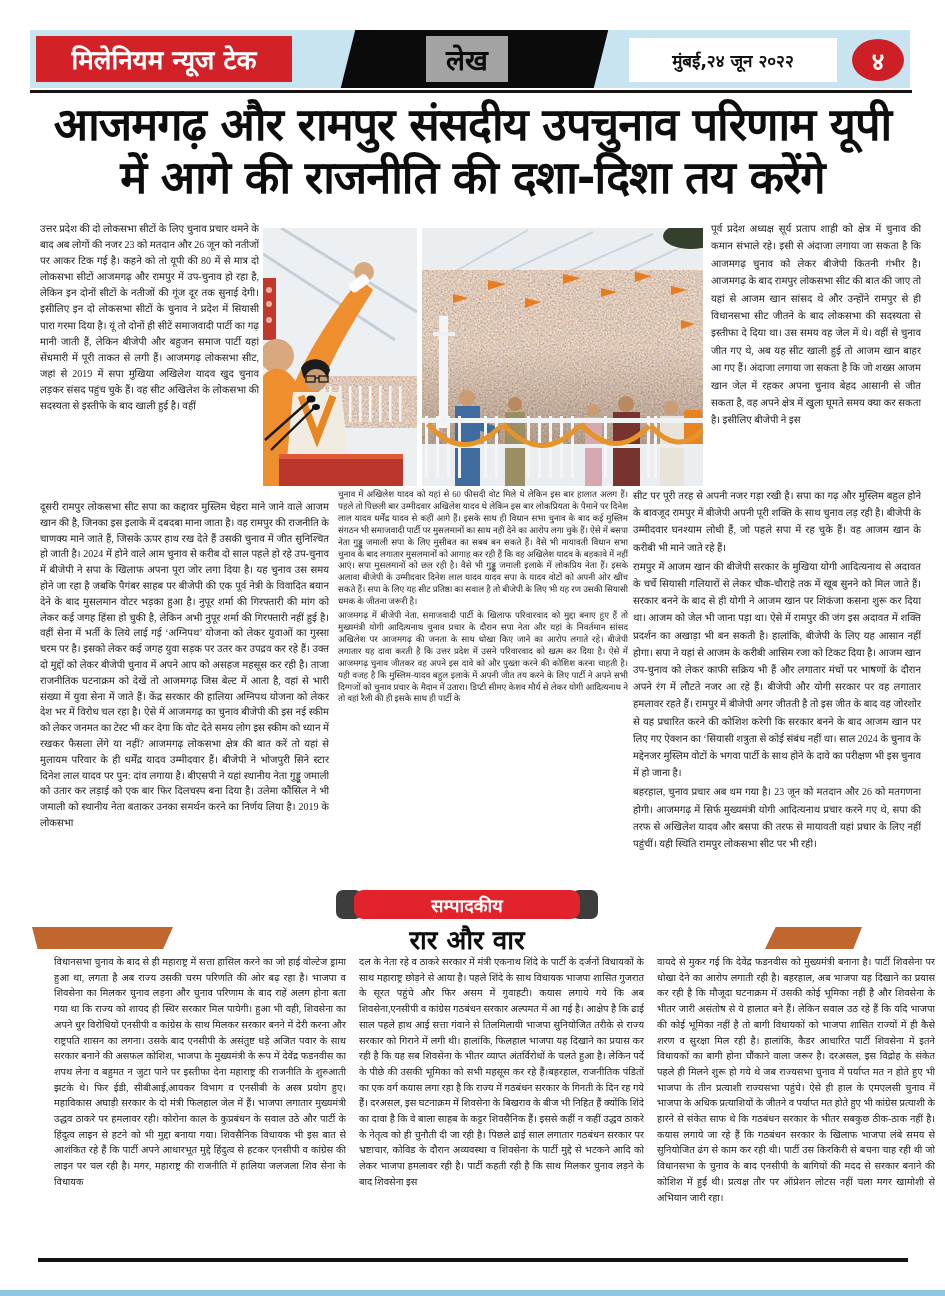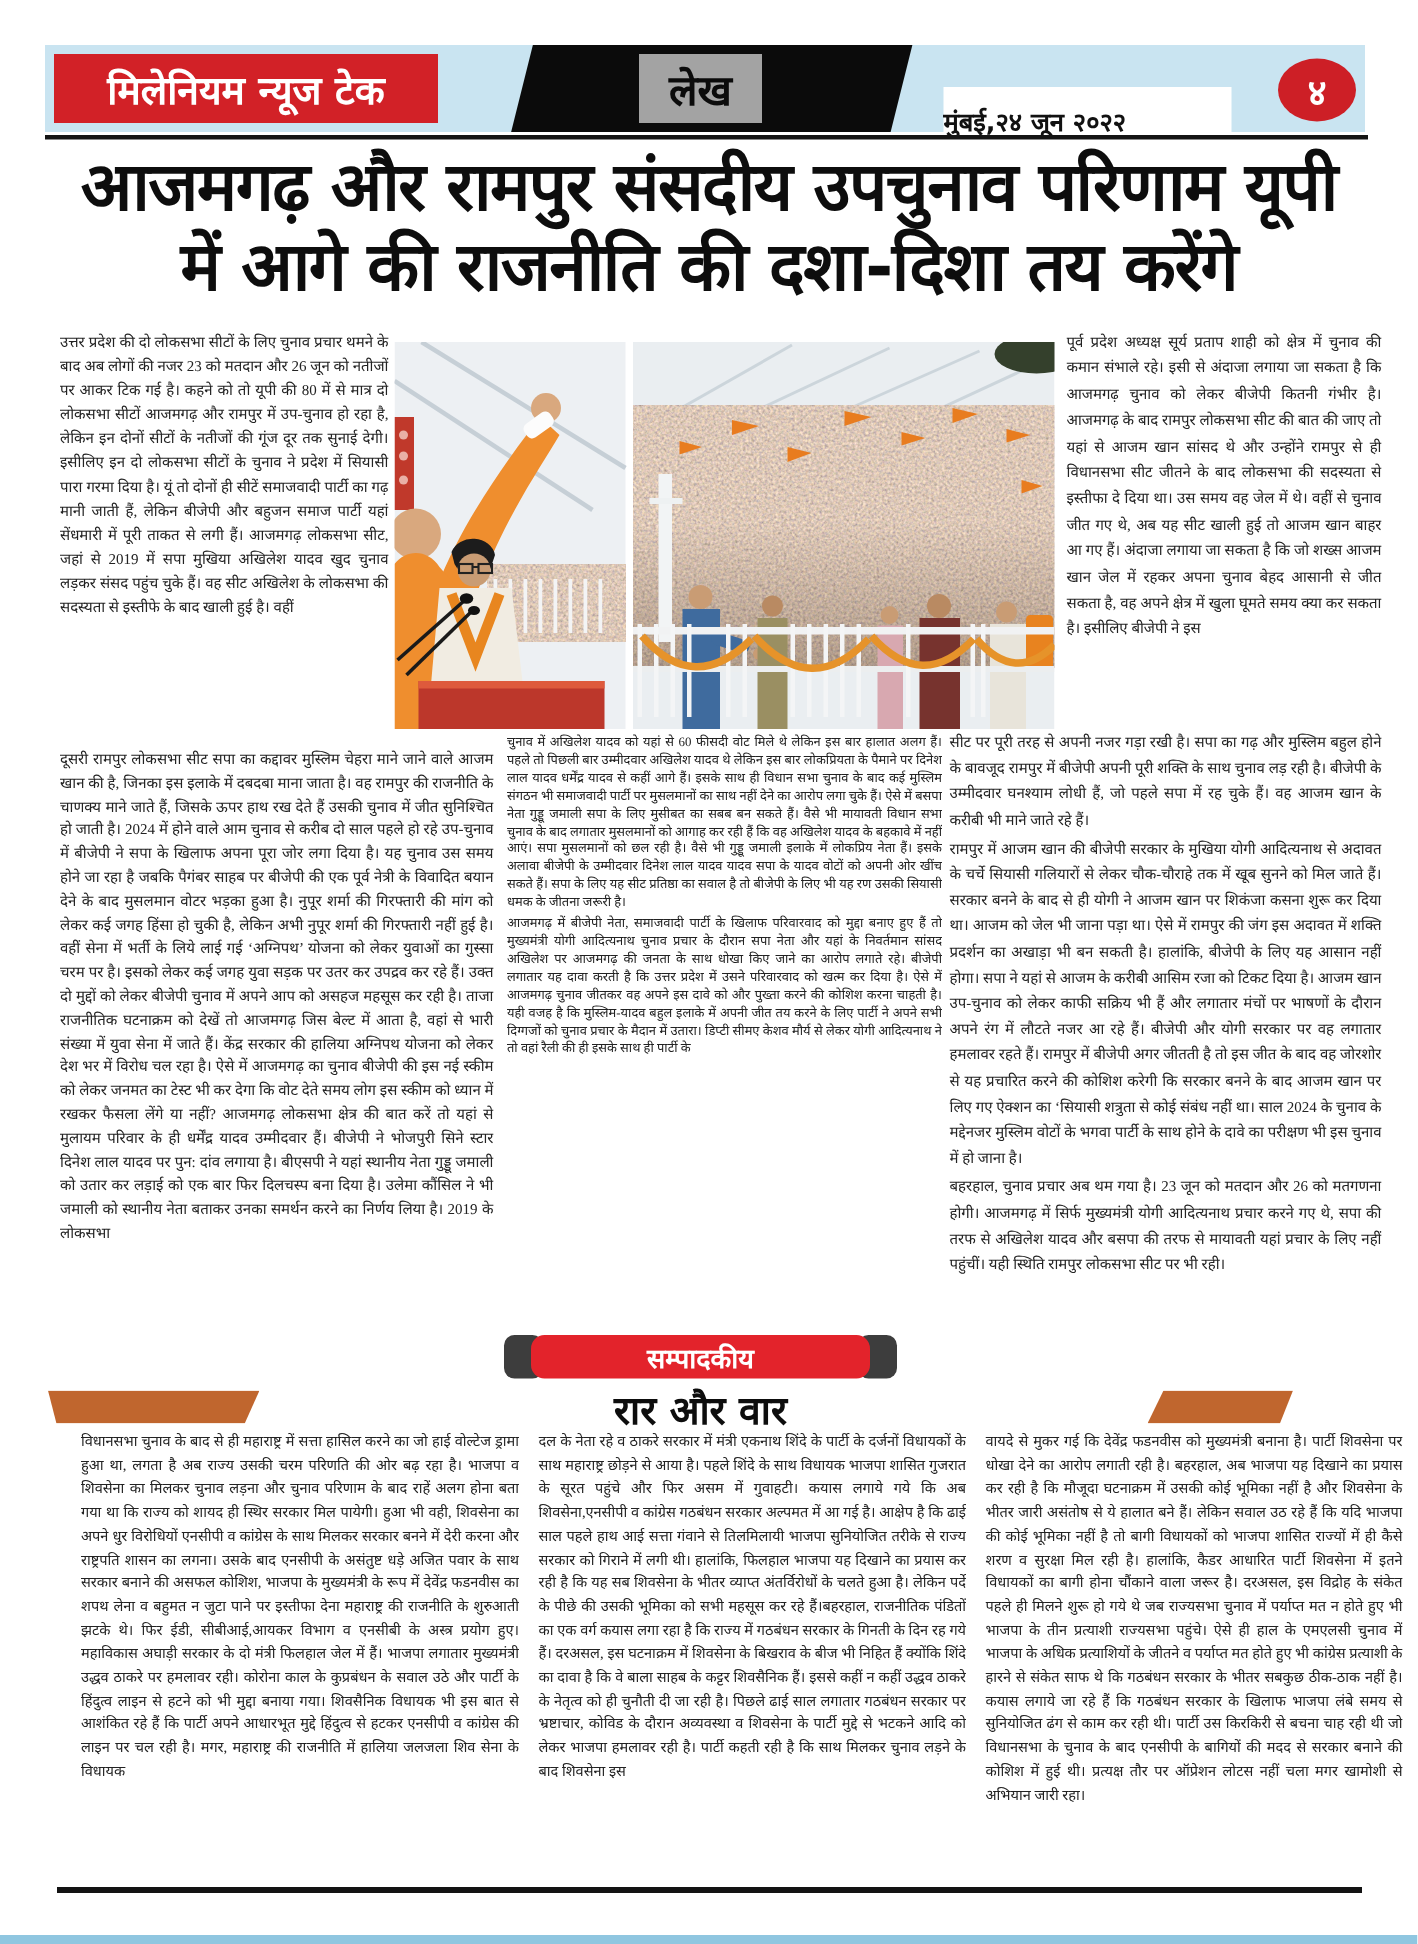--- a/index.html
+++ b/index.html
@@ -10,22 +10,22 @@
   .brandbox{position:absolute;left:6px;top:6px;width:256px;height:46px;background:#d22127;
             display:flex;align-items:center;justify-content:center;}
   .brandbox span{color:#fff;font-family:"DejaVu Sans","Liberation Sans",sans-serif;
             font-weight:bold;font-size:26px;white-space:nowrap;}
   .sectionpara{position:absolute;left:318px;top:0;width:253px;height:58px;background:#0b0b0b;
             transform:skewX(-14deg);}
   .sectionwhite{position:absolute;left:396px;top:6px;width:82px;height:46px;background:#a3a3a3;
             display:flex;align-items:center;justify-content:center;}
   .sectionwhite span{font-family:"DejaVu Sans","Liberation Sans",sans-serif;font-weight:bold;
             font-size:28px;color:#0b0b0b;}
-  .datebox{position:absolute;left:599px;top:8px;width:192px;height:44px;background:#fff;
-            display:flex;align-items:center;justify-content:flex-start;margin-top:20px;}
+  .datebox{position:absolute;left:599px;top:8px;width:208px;height:44px;background:#fff;
+            display:flex;align-items:center;justify-content:center;}
   .datebox span{font-family:"DejaVu Sans","Liberation Sans",sans-serif;font-weight:bold;
             font-size:17px;color:#111;white-space:nowrap;}
   .pagenum{position:absolute;left:822px;top:9px;width:52px;height:42px;background:#cd1f26;
             border-radius:50%;display:flex;align-items:center;justify-content:center;}
   .pagenum span{color:#fff;font-weight:bold;font-size:24px;
             font-family:"DejaVu Sans","Liberation Sans",sans-serif;}
   .toprule{position:absolute;left:30px;top:90px;width:882px;height:3px;background:#141414;}
   
   .headline{position:absolute;left:30px;top:98px;width:885px;height:112px;text-align:center;
             font-family:"DejaVu Sans","Liberation Sans",sans-serif;font-weight:900;

